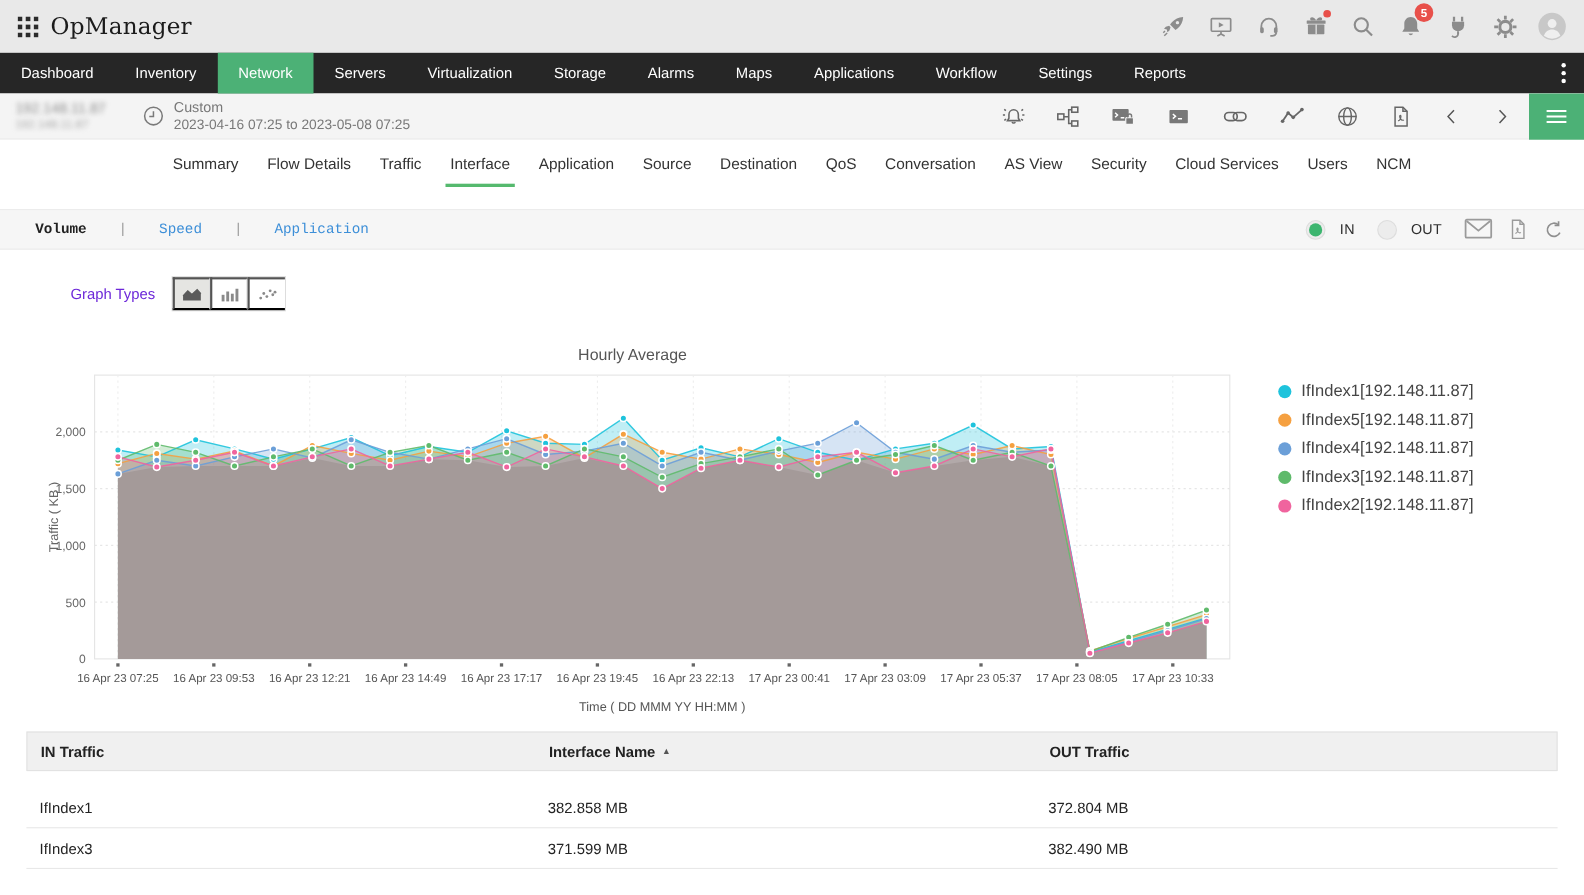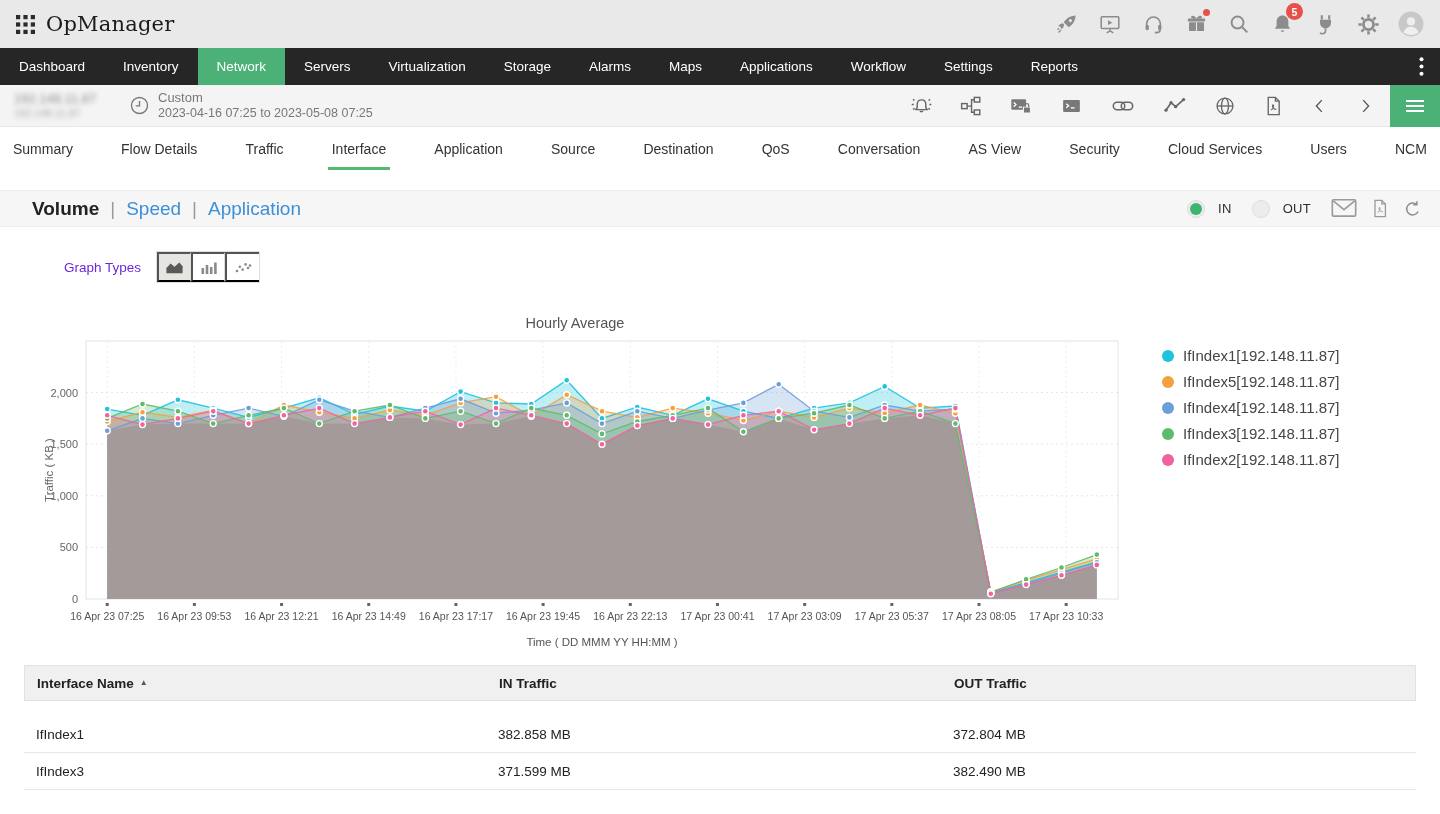--- a/index.html
+++ b/index.html
@@ -23,26 +23,26 @@
   .blur1{font-size:13px;color:#8d8d8d;filter:blur(2.4px)}
   .blur2{font-size:10.5px;color:#a8a8a8;filter:blur(2.4px)}
   .period{display:flex;align-items:center;gap:9px;margin-left:8px;cursor:pointer}
   .period-text{line-height:1.25}
   .period-label{font-size:13px;color:#787878}
   .period-range{font-size:12.5px;color:#787878}
   .sh-icons{margin-left:auto;display:flex;align-items:center;gap:27px;padding-right:16px}
   .sh-icon{display:inline-flex;align-items:center;justify-content:center;cursor:pointer}
   .hamburger{width:50px;height:42px;background:#4cb176;display:flex;align-items:center;justify-content:center;border:none;cursor:pointer}
   
-  .tabsrow{height:43px;background:#fff;display:flex;justify-content:space-between;align-items:stretch}
+  .tabsrow{height:43px;background:#fff;display:flex;justify-content:center;align-items:stretch}
   .tab{font-size:14px;color:#333;padding:0 13px;display:flex;align-items:center;position:relative;cursor:pointer;white-space:nowrap}
   .tab.active::after{content:"";position:absolute;left:9px;right:9px;bottom:0;height:3px;background:#55b96e}
   
   .strip{height:37px;margin-top:20px;background:#f6f6f6;border-top:1px solid #ececec;border-bottom:1px solid #ececec;display:flex;align-items:center;padding:0 18px;box-sizing:border-box}
-  .views{display:flex;align-items:center;gap:11px;padding-left:14px;font-family:Liberation Sans, sans-serif;font-size:19px}
+  .views{display:flex;align-items:center;gap:29px;padding-left:14px;font-family:Liberation Mono, monospace;font-size:13px}
   .view{color:#3d8fd8;cursor:pointer}
   .view.active{color:#222;font-weight:bold}
   .view-sep{color:#9a9a9a}
   .strip-right{margin-left:auto;display:flex;align-items:center;gap:13px}
   .radio{width:18px;height:18px;border-radius:50%;background:#ececec;border:1px solid #ddd;display:inline-flex;align-items:center;justify-content:center;cursor:pointer;box-sizing:border-box}
   .radio .dot{width:12px;height:12px;border-radius:50%;background:#3cb56f;display:none}
   .radio.selected .dot{display:block}
   .radio-label{font-size:13px;font-weight:normal;color:#2f2f2f;margin-right:7px;letter-spacing:.3px}
   .strip-icon{display:inline-flex;cursor:pointer}
   
@@ -600,25 +600,25 @@
       <div class="legend-item">
         <span class="legend-dot" style="background: rgb(240, 100, 158);"></span>
         <span class="legend-label">IfIndex2[192.148.11.87]</span>
       </div>
     </div>
 </div>
 
 <div class="table-block">
   <div class="thead">
       <div class="th">
+        <span>IN Traffic</span>
+      </div>
+      <div class="th">
         <span>Interface Name</span>
         <span class="sort-arrow">▲</span>
-      </div>
-      <div class="th">
-        <span>IN Traffic</span>
       </div>
       <div class="th">
         <span>OUT Traffic</span>
       </div>
     </div>
   <div class="tbody">
       <div class="tr">
         <div class="td">IfIndex1</div>
         <div class="td">382.858 MB</div>
         <div class="td">372.804 MB</div>

